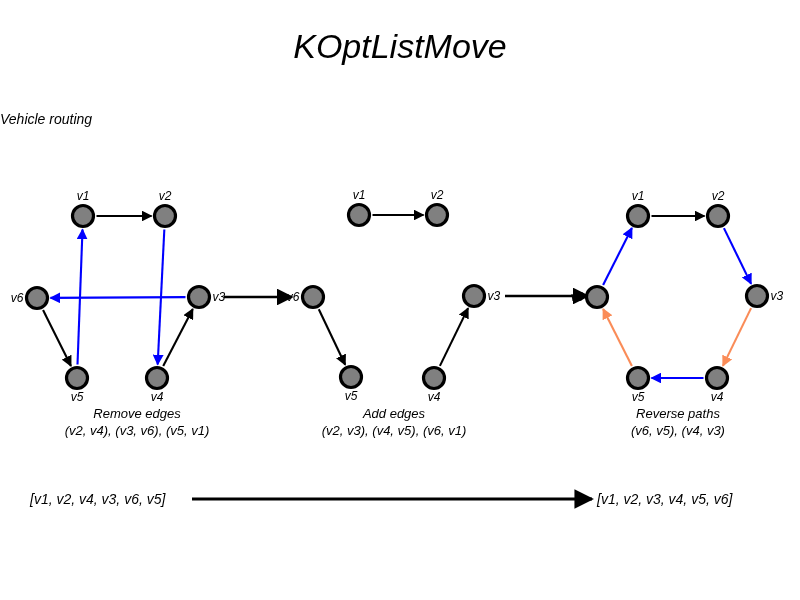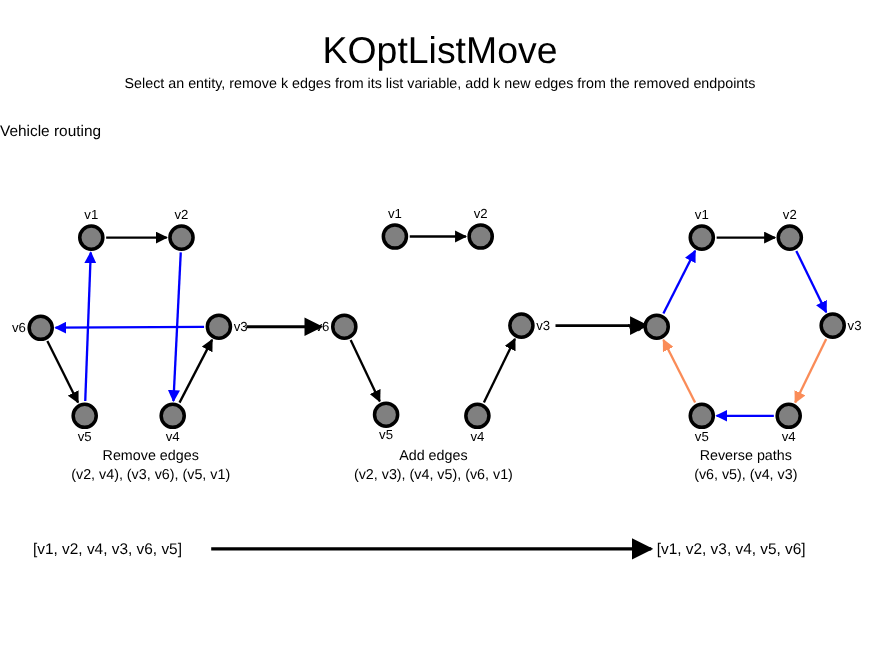--- a/index.html
+++ b/index.html
@@ -14,20 +14,21 @@
     position: relative;
     font-family: "Liberation Sans", sans-serif;
     color: #000000;
     overflow: hidden;
   }
   #stage {
     position: absolute;
     left: 0; top: 0;
     width: 800px;
     height: 600px;
+    font-style: italic;
   }
   .page-title {
     position: absolute;
     left: 0; top: 26px;
     width: 800px;
     text-align: center;
     font-size: 34px;
     font-weight: normal;
     line-height: 40px;
     letter-spacing: 0px;
@@ -76,21 +77,20 @@
     fill: #000000;
   }
   .edge { fill: none; stroke-linecap: butt; }
 </style>
 </head>
 <body>
 
 <div id="stage">
 
   <div class="page-title">KOptListMove</div>
-  <div class="page-subtitle">Select an entity, remove k edges from its list variable, add k new edges from the removed endpoints</div>
   <div class="section-label">Vehicle routing</div>
 
   <svg id="graph" viewBox="0 0 800 600">
     <defs>
       <marker id="ah-black" viewBox="0 0 10 10" refX="9" refY="5" markerWidth="5.2" markerHeight="5.2" orient="auto-start-reverse">
         <path d="M 0 0 L 10 5 L 0 10 z" fill="#000000"></path>
       </marker>
       <marker id="ah-blue" viewBox="0 0 10 10" refX="9" refY="5" markerWidth="5.2" markerHeight="5.2" orient="auto-start-reverse">
         <path d="M 0 0 L 10 5 L 0 10 z" fill="#0000FF"></path>
       </marker>

